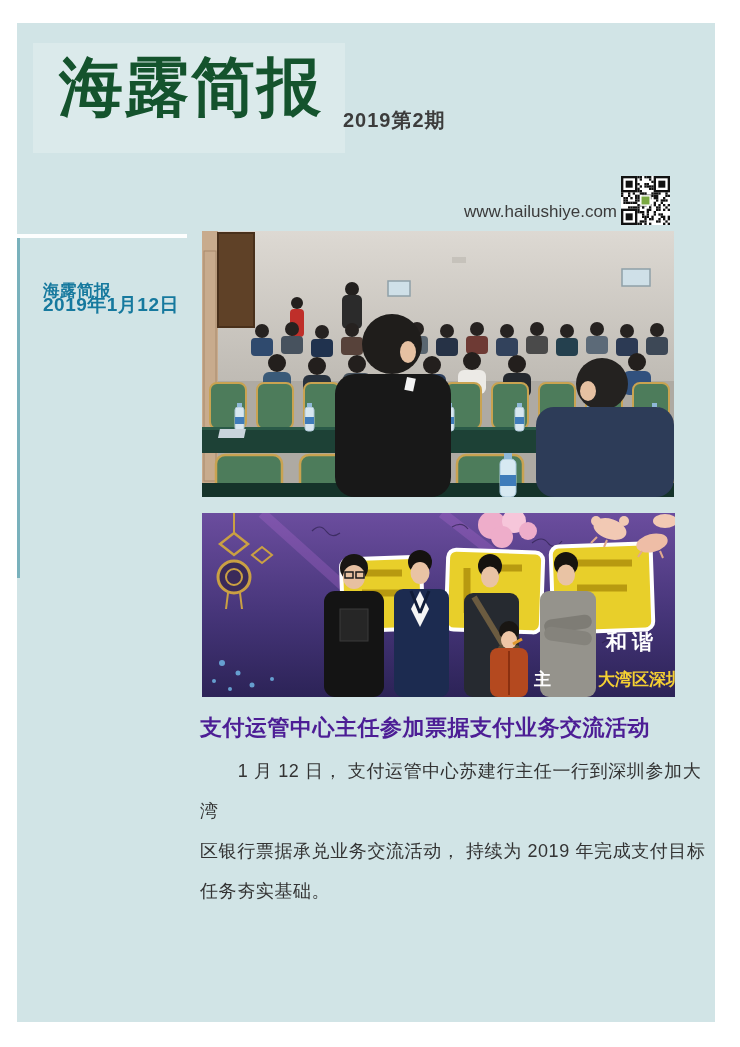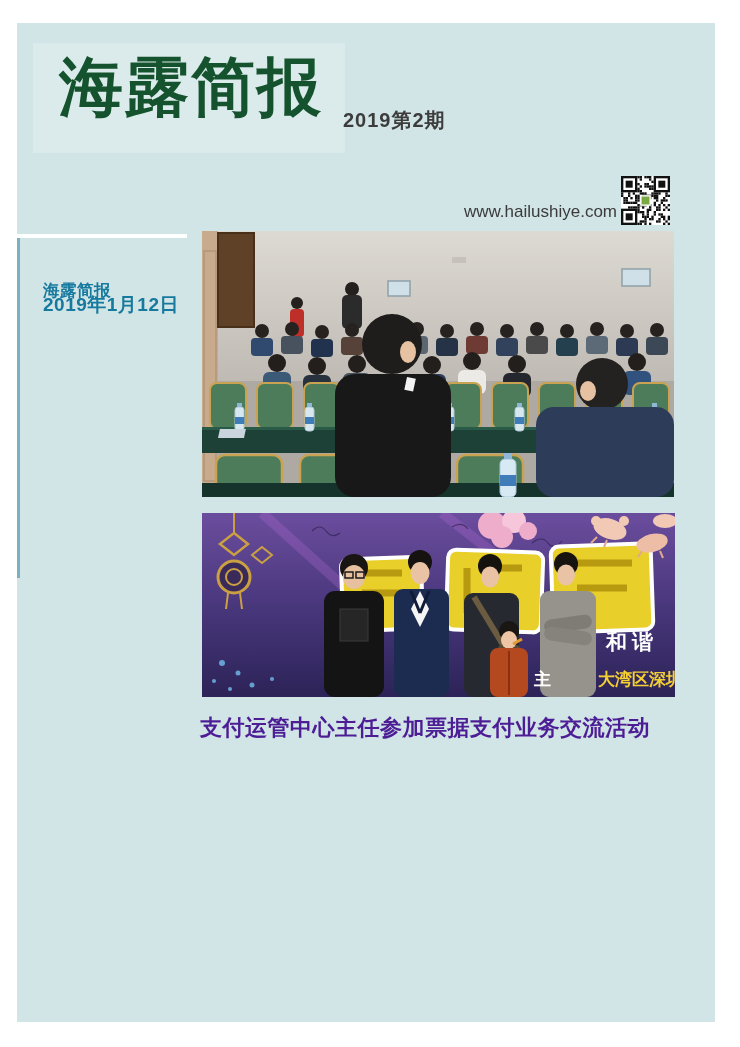--- a/index.html
+++ b/index.html
@@ -507,15 +507,20 @@
           <line x1="307" y1="138" x2="307" y2="182" stroke="#8a3010" stroke-width="2"></line>
         </g>
         <text x="332" y="172" font-size="17" font-weight="bold" fill="#ffffff">主</text>
         <text x="404" y="136" font-size="21" font-weight="bold" fill="#ffffff" letter-spacing="5">和谐</text>
         <text x="396" y="172" font-size="17" font-weight="bold" fill="#f5d032">大湾区深圳</text>
       </svg>
     </figure>
 
     <h2 class="abs headline">支付运管中心主任参加票据支付业务交流活动</h2>
 
+    <div class="abs bodytext">
+      <div class="indent">1 月 12 日， 支付运管中心苏建行主任一行到深圳参加大湾</div>
+      <div>区银行票据承兑业务交流活动， 持续为 2019 年完成支付目标</div>
+      <div>任务夯实基础。</div>
+    </div>
 
   </div>
 </div>
 
 </body></html>

